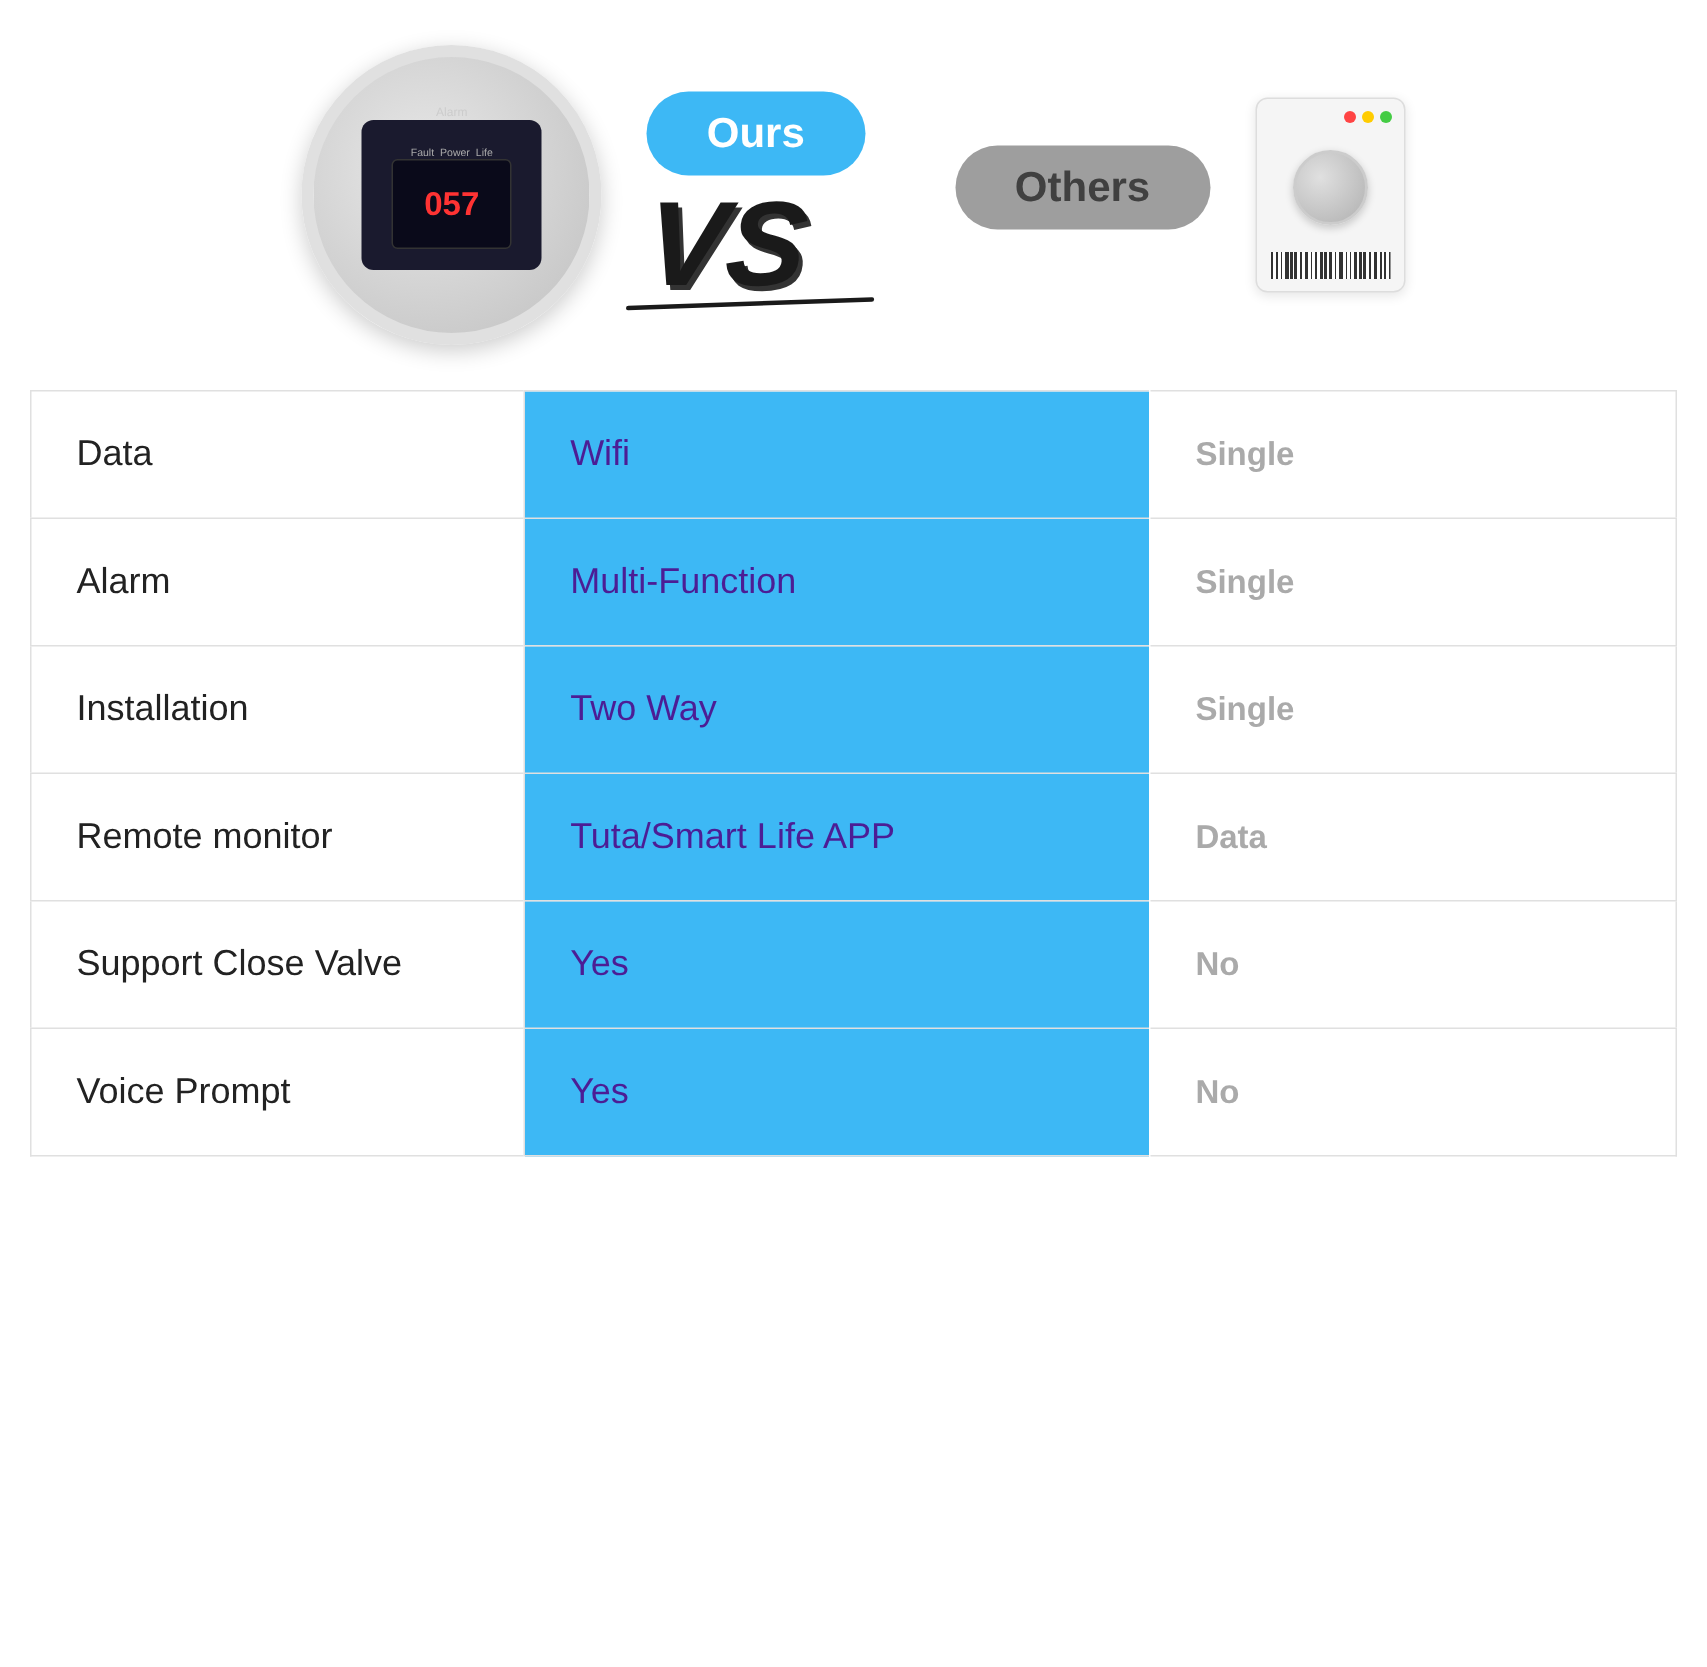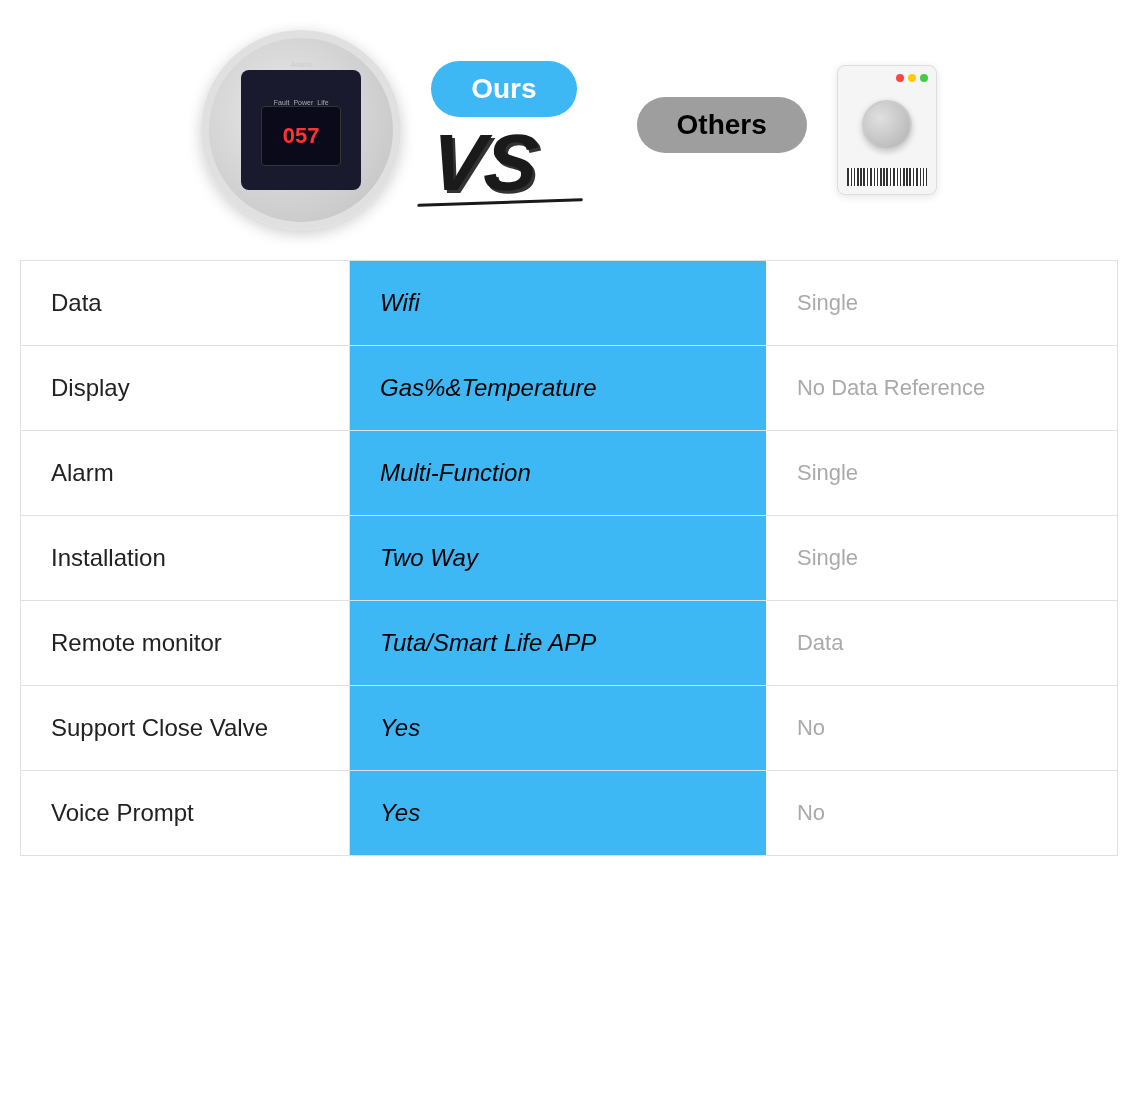--- a/index.html
+++ b/index.html
@@ -28,21 +28,21 @@
       display: flex;
       align-items: center;
       justify-content: center;
       position: relative;
       flex-shrink: 0;
       box-shadow: 0 4px 15px rgba(0,0,0,0.2);
     }
 
     .device-ours-inner {
       width: 120px;
-      height: 120px;
+      height: 100px;
       background: #1a1a2e;
       border-radius: 8px;
       display: flex;
       flex-direction: column;
       align-items: center;
       justify-content: center;
       position: relative;
     }
 
     .device-screen {
@@ -125,21 +125,21 @@
     .others-section {
       display: flex;
       flex-direction: column;
       align-items: center;
       padding: 0 30px;
       flex-shrink: 0;
     }
 
     .others-badge {
       background: #9e9e9e;
-      color: #000000;
+      color: #404040;
       font-size: 28px;
       font-weight: bold;
       padding: 12px 40px;
       border-radius: 40px;
       margin-bottom: 10px;
     }
 
     .device-others {
       width: 100px;
       height: 130px;
@@ -221,34 +221,33 @@
       font-weight: 400;
       background: #ffffff;
       border-right: 1px solid #e0e0e0;
       vertical-align: middle;
     }
 
     .col-ours {
       width: 38%;
       padding: 28px 30px;
       font-size: 24px;
-      color: #000000;
+      color: #4c1d95;
       font-weight: 500;
       background: #3db8f5;
       border-right: 1px solid rgba(255,255,255,0.3);
       vertical-align: middle;
-      font-style: italic;
     }
 
     .col-others {
       width: 32%;
       padding: 28px 30px;
       font-size: 22px;
       color: #aaaaaa;
-      font-weight: 400;
+      font-weight: 700;
       background: #ffffff;
       vertical-align: middle;
     }
   </style>
 </head>
 <body>
 
 <div class="header-section">
 
   <div class="device-ours">
@@ -287,25 +286,20 @@
 </div>
 
 <table class="comparison-table">
   <tbody id="table-body">
       <tr>
         <td class="col-feature">Data</td>
         <td class="col-ours">Wifi</td>
         <td class="col-others">Single</td>
       </tr>
       <tr>
-        <td class="col-feature">Display</td>
-        <td class="col-ours">Gas%&amp;Temperature</td>
-        <td class="col-others">No Data Reference</td>
-      </tr>
-      <tr>
         <td class="col-feature">Alarm</td>
         <td class="col-ours">Multi-Function</td>
         <td class="col-others">Single</td>
       </tr>
       <tr>
         <td class="col-feature">Installation</td>
         <td class="col-ours">Two Way</td>
         <td class="col-others">Single</td>
       </tr>
       <tr>

